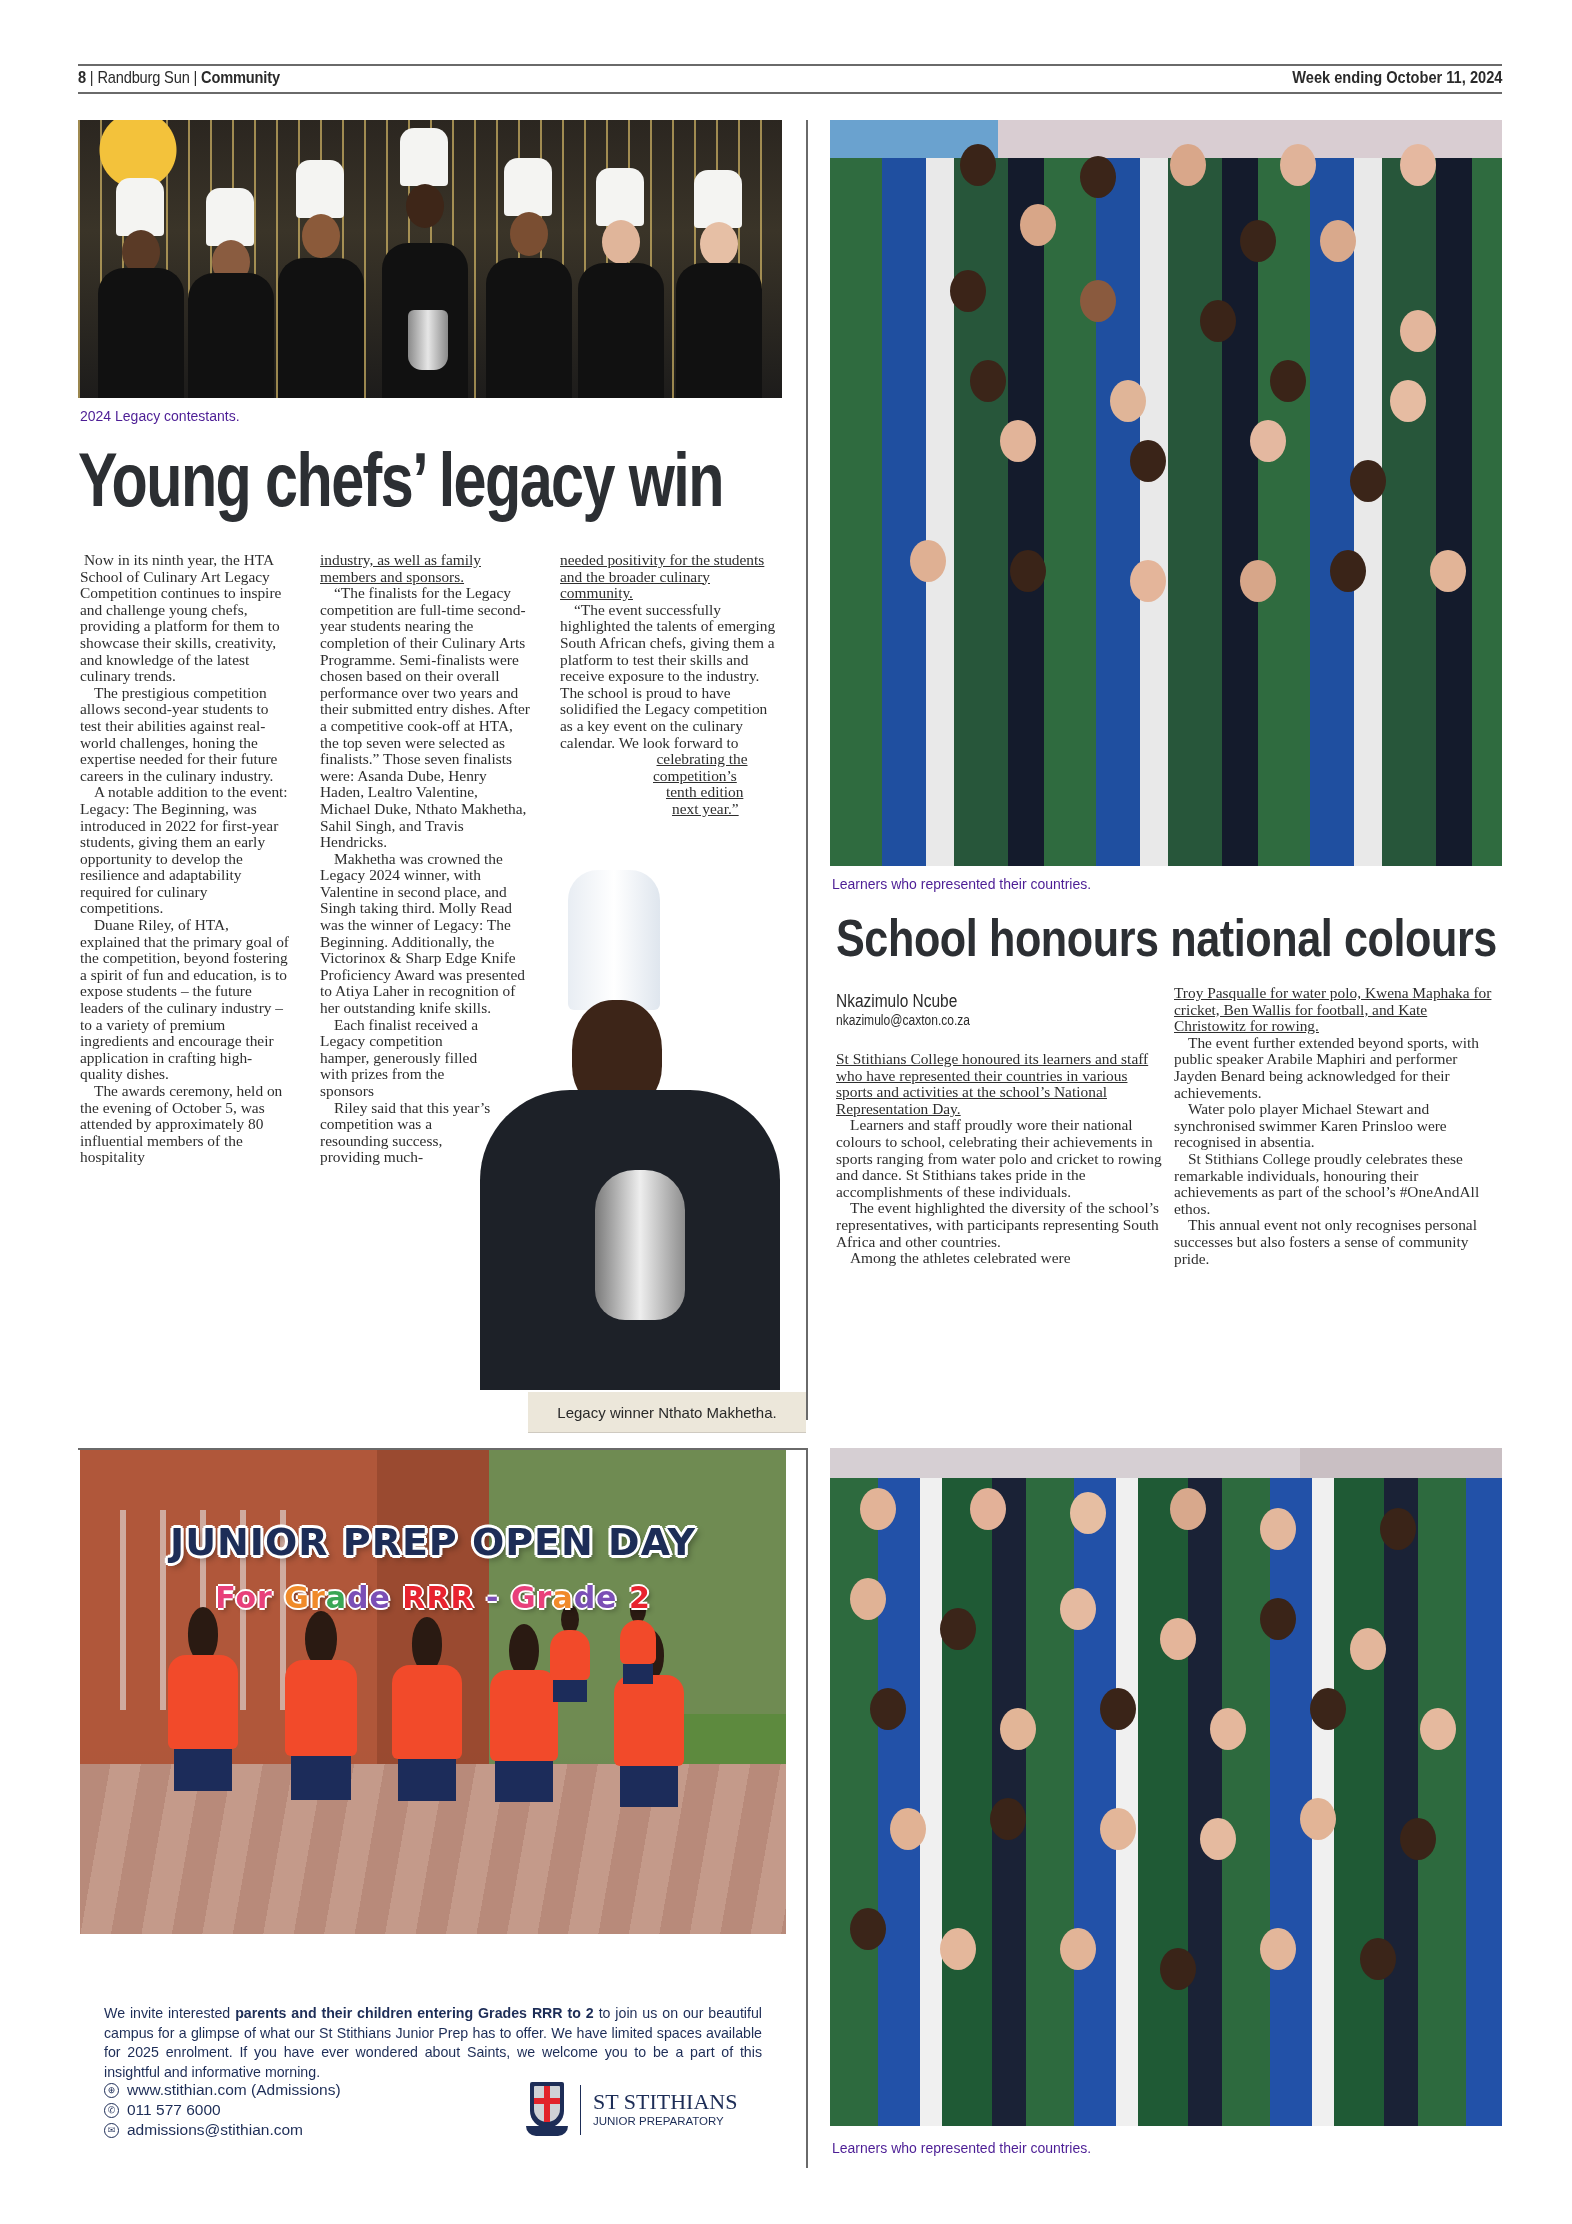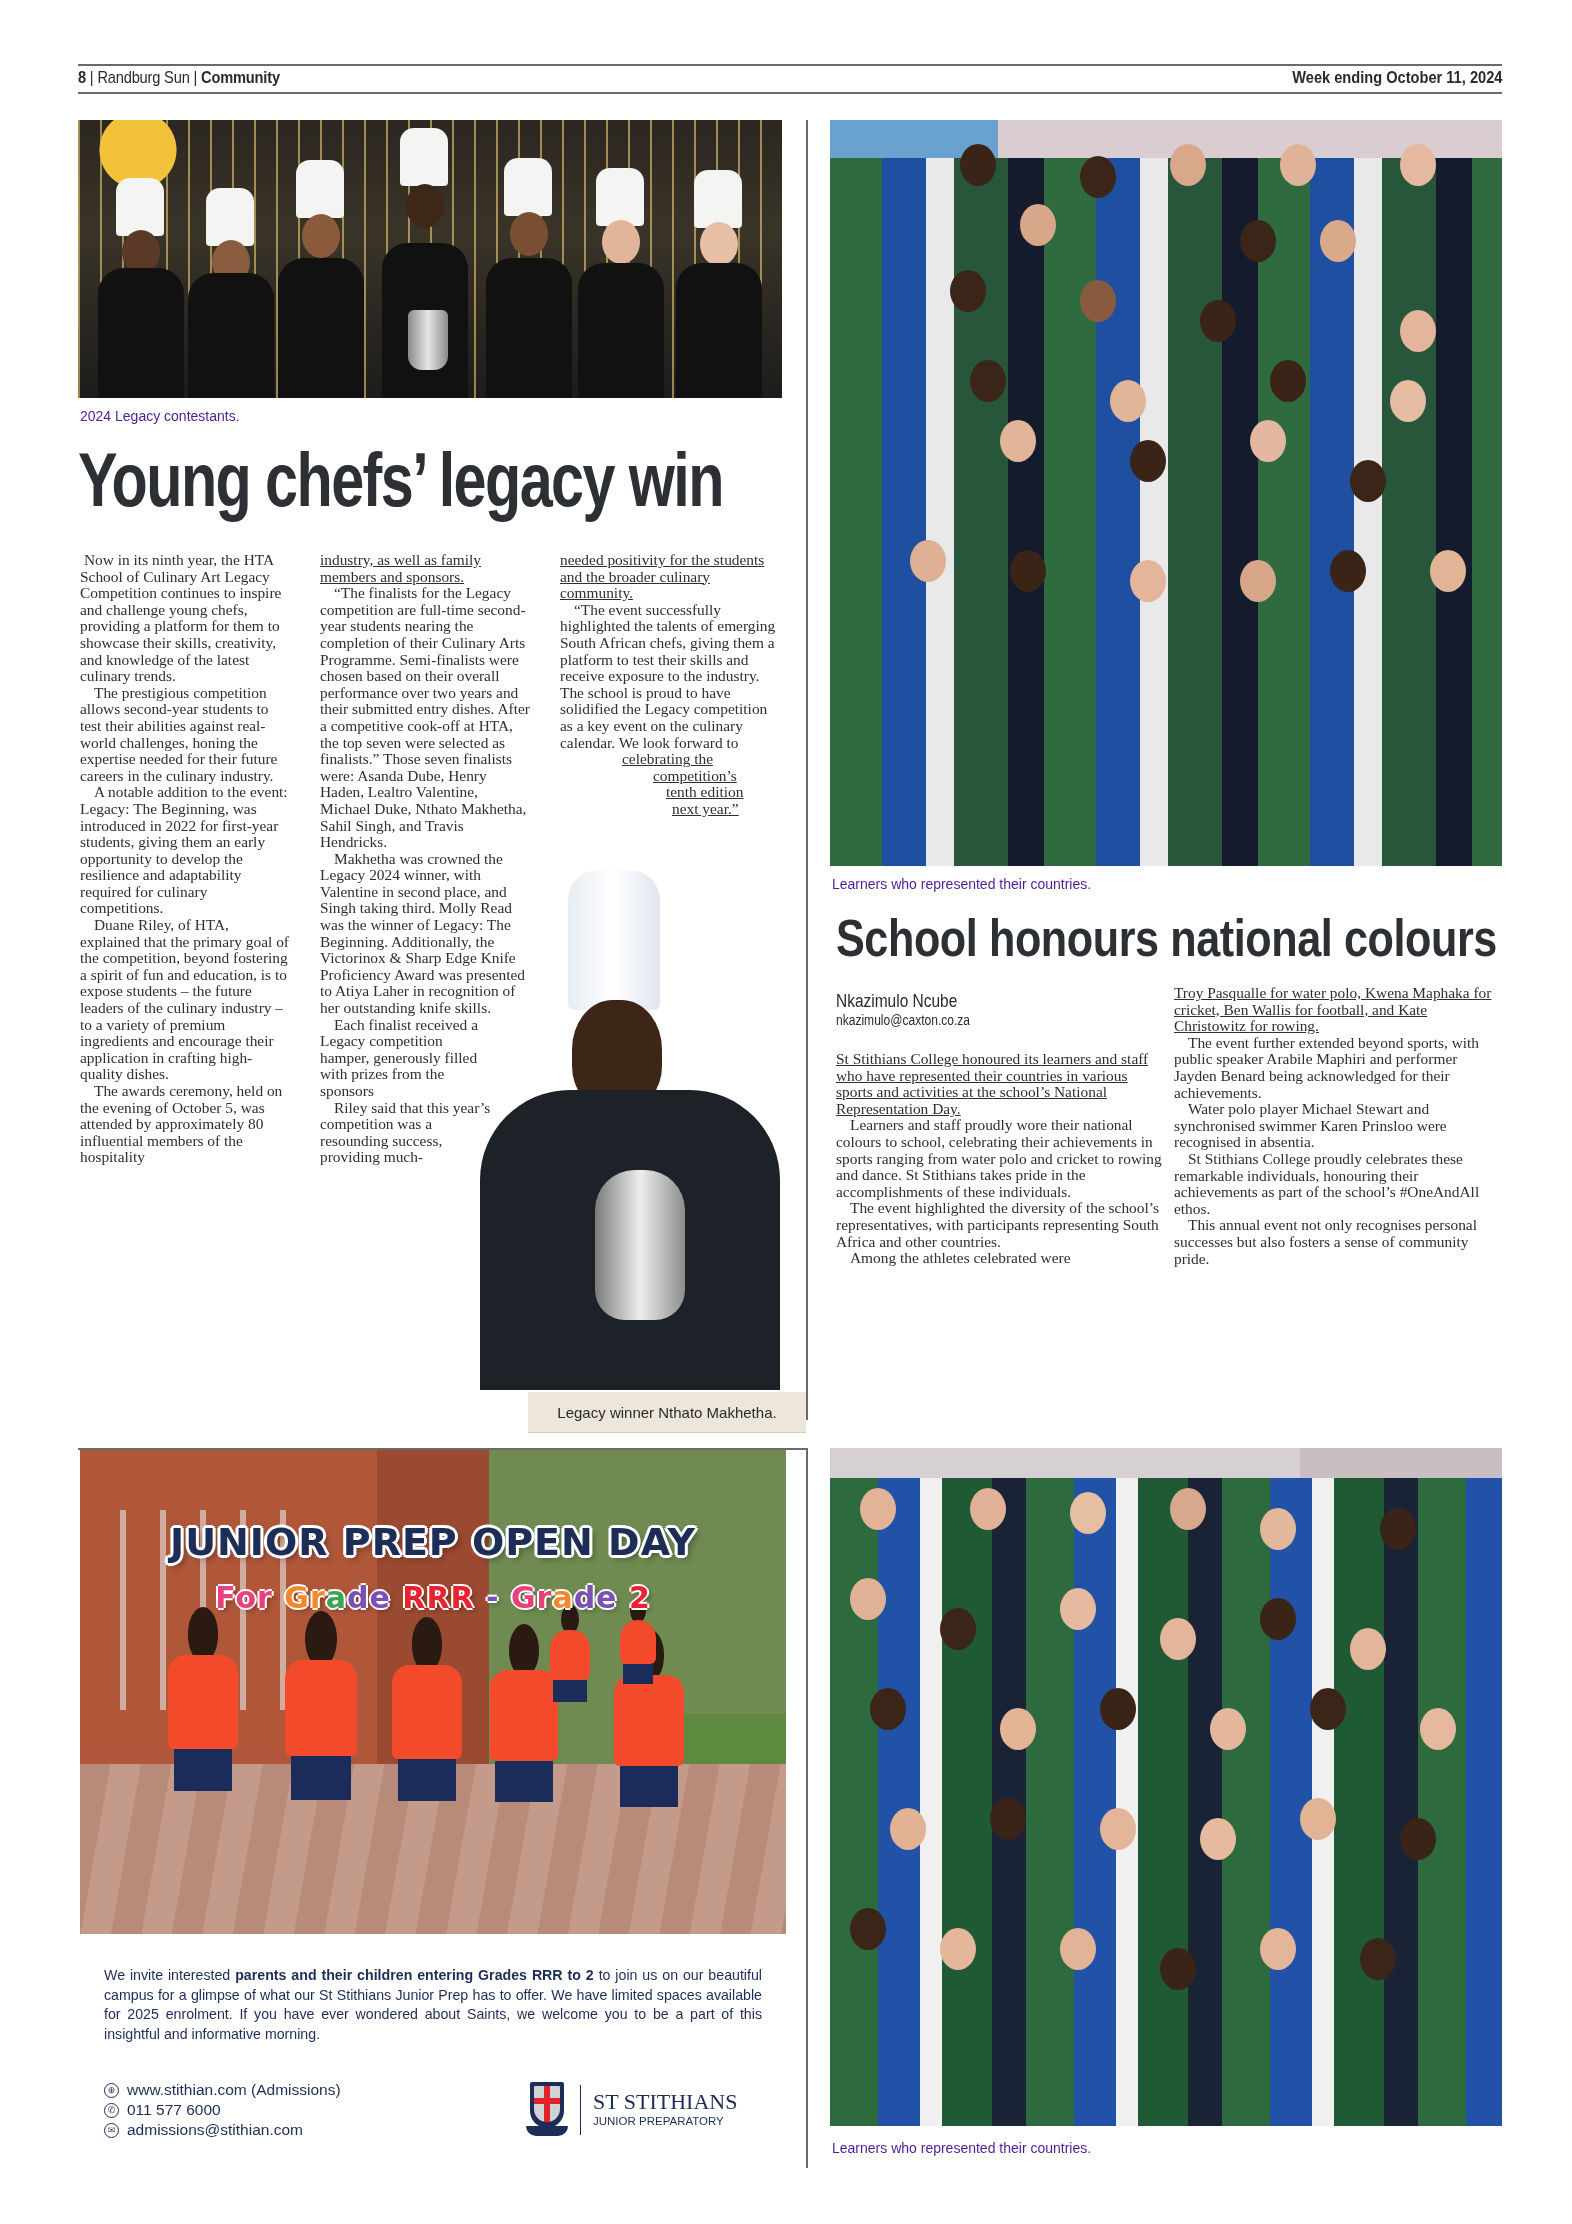--- a/index.html
+++ b/index.html
@@ -89,21 +89,21 @@
   .kid .shorts { position: absolute; left: 8%; top: 55%; width: 84%; height: 25%; background: #1c2c5a; }
   .kid .head { position: absolute; left: 28%; top: -28%; width: 44%; height: 32%; background: #2a1a12; border-radius: 50%; }
 
   .ad-title { position: absolute; left: 0; width: 100%; top: 70px; text-align: center; font-family: "DejaVu Sans", sans-serif; font-weight: bold; font-size: 38px; color: #1d2d57; letter-spacing: 1px;
     text-shadow: 3px 0 0 #fff, -3px 0 0 #fff, 0 3px 0 #fff, 0 -3px 0 #fff, 2px 2px 0 #fff, -2px -2px 0 #fff, 2px -2px 0 #fff, -2px 2px 0 #fff, 4px 4px 6px rgba(0,0,0,0.35); }
   .ad-sub { position: absolute; left: 0; width: 100%; top: 130px; text-align: center; font-family: "DejaVu Sans", sans-serif; font-weight: bold; font-size: 30px; letter-spacing: 1px; }
   .ad-sub span { text-shadow: 2px 0 0 #fff, -2px 0 0 #fff, 0 2px 0 #fff, 0 -2px 0 #fff, 3px 3px 5px rgba(0,0,0,0.3); }
   .ad-date { position: absolute; left: 0; width: 100%; top: 416px; text-align: center; font-family: "DejaVu Sans", sans-serif; font-weight: bold; font-size: 25px; color: #e8232f; line-height: 30px;
     text-shadow: 2px 0 0 #fff, -2px 0 0 #fff, 0 2px 0 #fff, 0 -2px 0 #fff, 2px 2px 0 #fff, -2px -2px 0 #fff, 2px -2px 0 #fff, -2px 2px 0 #fff; }
 
-  .ad-body { position: absolute; left: 26px; top: 518px; width: 658px; font-family: "Liberation Sans", sans-serif; font-size: 14.2px; line-height: 19.5px; color: #1d2d57; text-align: justify; }
+  .ad-body { position: absolute; left: 26px; top: 556px; width: 658px; font-family: "Liberation Sans", sans-serif; font-size: 14.2px; line-height: 19.5px; color: #1d2d57; text-align: justify; }
   .ad-body b { font-weight: bold; }
 
   .ad-contacts { position: absolute; left: 26px; top: 632px; font-family: "Liberation Sans", sans-serif; font-size: 15.5px; line-height: 20px; color: #1d2d57; }
   .ad-contact { display: flex; align-items: center; gap: 8px; }
   .ad-contact .ic { width: 15px; height: 15px; border: 1.5px solid #1d2d57; border-radius: 50%; display: inline-flex; align-items: center; justify-content: center; font-size: 9px; line-height: 1; }
 
   .ad-logo { position: absolute; left: 448px; top: 634px; display: flex; align-items: center; }
   .crest { width: 42px; height: 56px; position: relative; }
   .crest .shield { position: absolute; left: 4px; top: 0; width: 34px; height: 46px; background: #1d2d57; border-radius: 2px 2px 17px 17px; }
   .crest .inner { position: absolute; left: 8px; top: 4px; width: 26px; height: 36px; background: #cfd2d6; border-radius: 1px 1px 13px 13px; }
@@ -186,21 +186,21 @@
   <p class="noindent">industry, as well as family members and sponsors.</p>
   <p>“The finalists for the Legacy competition are full-time second-year students nearing the completion of their Culinary Arts Programme. Semi-finalists were chosen based on their overall performance over two years and their submitted entry dishes. After a competitive cook-off at HTA, the top seven were selected as finalists.” Those seven finalists were: Asanda Dube, Henry Haden, Lealtro Valentine, Michael Duke, Nthato Makhetha, Sahil Singh, and Travis Hendricks.</p>
   <p style="width:212px;">Makhetha was crowned the Legacy 2024 winner, with Valentine in second place, and Singh taking third. Molly Read was the winner of Legacy: The Beginning. Additionally, the Victorinox &amp; Sharp Edge Knife Proficiency Award was presented to Atiya Laher in recognition of her outstanding knife skills.</p>
   <p style="width:160px;">Each finalist received a Legacy competition hamper, generously filled with prizes from the sponsors</p>
   <p style="width:180px;">Riley said that this year’s competition was a resounding success, providing much-</p>
 </div>
 
 <div class="col" style="left:560px; top:552px; width:222px;">
   <p class="noindent">needed positivity for the students and the broader culinary community.</p>
   <p>“The event successfully highlighted the talents of emerging South African chefs, giving them a platform to test their skills and receive exposure to the industry. The school is proud to have solidified the Legacy competition as a key event on the culinary calendar. We look forward to</p>
-  <p class="noindent" style="padding-left:62px;">celebrating the</p>
+  <p class="noindent" style="padding-left:62px;text-align:center;">celebrating the</p>
   <p class="noindent" style="padding-left:93px;">competition’s</p>
   <p class="noindent" style="padding-left:106px;">tenth edition</p>
   <p class="noindent" style="padding-left:112px;">next year.”</p>
 </div>
 
 <div class="photo-winner" style="left:480px; top:870px; width:320px; height:520px;">
   <div class="abs" style="left:88px; top:0; width:92px; height:140px; background:linear-gradient(90deg,#e8edf3,#ffffff,#dfe6ee); border-radius:30px 30px 6px 6px;"></div>
   <div class="abs" style="left:92px; top:130px; width:90px; height:110px; background:#3d2518; border-radius:45% 45% 40% 40%;"></div>
   <div class="abs" style="left:0; top:220px; width:300px; height:300px; background:#1d2128; border-radius:90px 90px 0 0;"></div>
   <div class="abs" style="left:115px; top:300px; width:90px; height:150px; background:linear-gradient(90deg,#7a7a7a,#eeeeee,#8d8d8d); border-radius:40px 40px 30px 30px;"></div>

